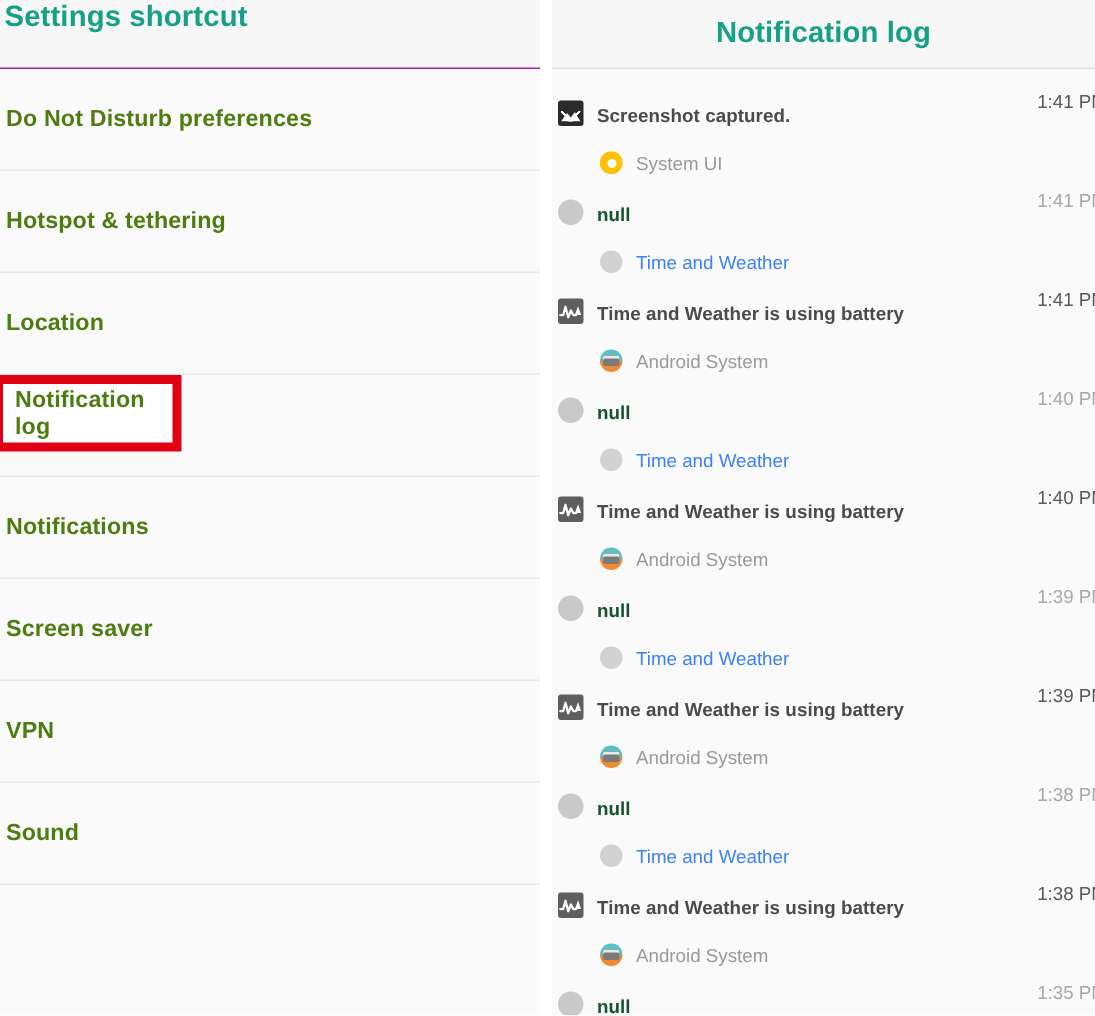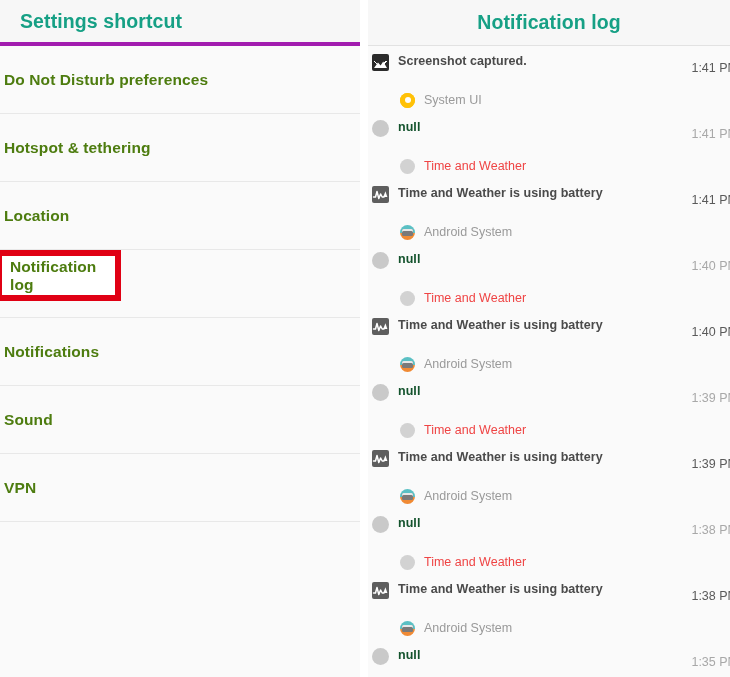--- a/index.html
+++ b/index.html
@@ -20,23 +20,22 @@
   .panel-left{
     position:relative;
     width:360px; height:677px;
     background:#fafafa;
     overflow:hidden;
   }
   .left-header{
     height:46px;
     background:#f7f7f7;
     display:flex;
-    align-items:center;
-    padding-left:20px;
-    border-bottom:4px solid #a21caf;
+    padding-left:3px;
+    border-bottom:1px solid #a21caf;
   }
   .left-header-title{
     color:#16a085;
     font-size:19.5px;
     font-weight:bold;
     letter-spacing:0.1px;
   }
   .settings-list{
     position:relative;
   }
@@ -100,58 +99,58 @@
   .log-list{
     padding-top:8px;
   }
   .log-entry{
     position:relative;
     padding:0 0 0 2px;
     height:66px;
   }
   .log-title-row{
     display:flex;
-    align-items:flex-start;
+    align-items:flex-end;
     height:30px;
     padding-left:2px;
   }
   .log-title-text{
     font-size:12.5px;
     font-weight:bold;
     letter-spacing:0.05px;
     margin-left:9px;
     white-space:nowrap;
   }
   .log-time{
     position:absolute;
     right:-8px;
     top:7px;
     font-size:12.5px;
     white-space:nowrap;
   }
   .log-sub-row{
     display:flex;
-    align-items:center;
+    align-items:flex-end;
     height:32px;
     padding-left:30px;
   }
   .log-sub-text{
     font-size:12.5px;
     margin-left:9px;
     white-space:nowrap;
   }
 
   
   .e-active .log-title-text{ color:#4a4a4a; }
   .e-active .log-time{ color:#5a5a5a; }
   .e-active .log-sub-text{ color:#9a9a9a; }
   
   .e-dim .log-title-text{ color:#14532d; }
   .e-dim .log-time{ color:#a8a8a8; }
-  .e-dim .log-sub-text{ color:#ef4444; }
+  .e-dim .log-sub-text{ color:#3b82f6; }
 
   
   .ic{
     flex:0 0 auto;
     display:inline-block;
     position:relative;
   }
   .ic-screenshot{
     width:17px; height:17px;
     background:#2b2b2b;
@@ -237,24 +236,27 @@
         </div>
         <div class="settings-row" style="position: relative;">
           <div class="highlight-box">
             <span class="settings-row-label">Notification log</span>
           </div>
         </div>
         <div class="settings-row">
           <span class="settings-row-label">Notifications</span>
         </div>
         <div class="settings-row">
+          <span class="settings-row-label">Screen saver</span>
+        </div>
+        <div class="settings-row">
+          <span class="settings-row-label">VPN</span>
+        </div>
+        <div class="settings-row">
           <span class="settings-row-label">Sound</span>
-        </div>
-        <div class="settings-row">
-          <span class="settings-row-label">VPN</span>
         </div>
       </div>
 
   </div>
 
   <div class="panel-gap"></div>
 
   <div class="panel-right">
 
     <div class="right-header">

